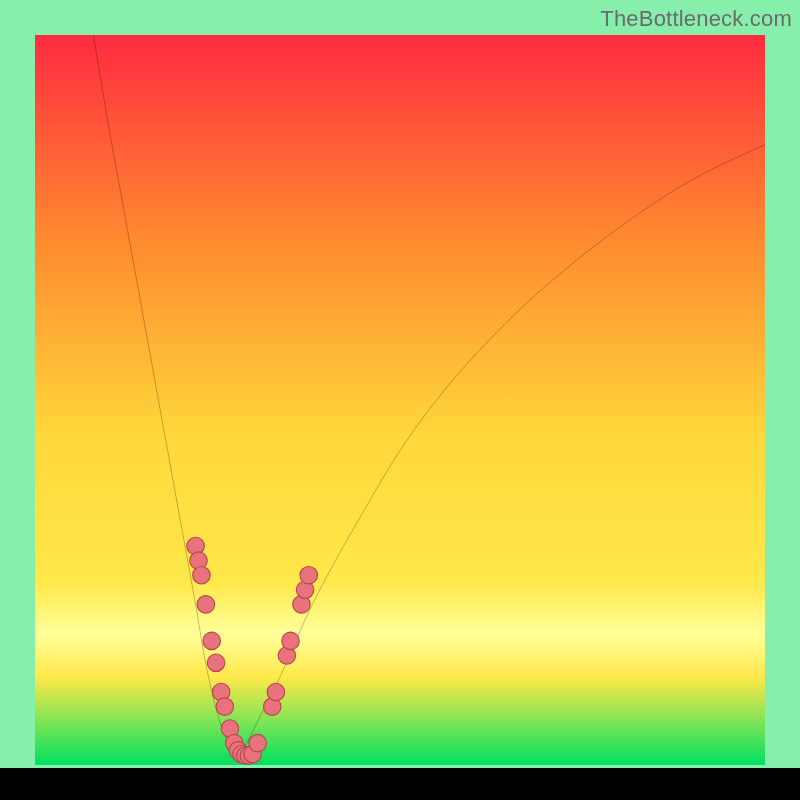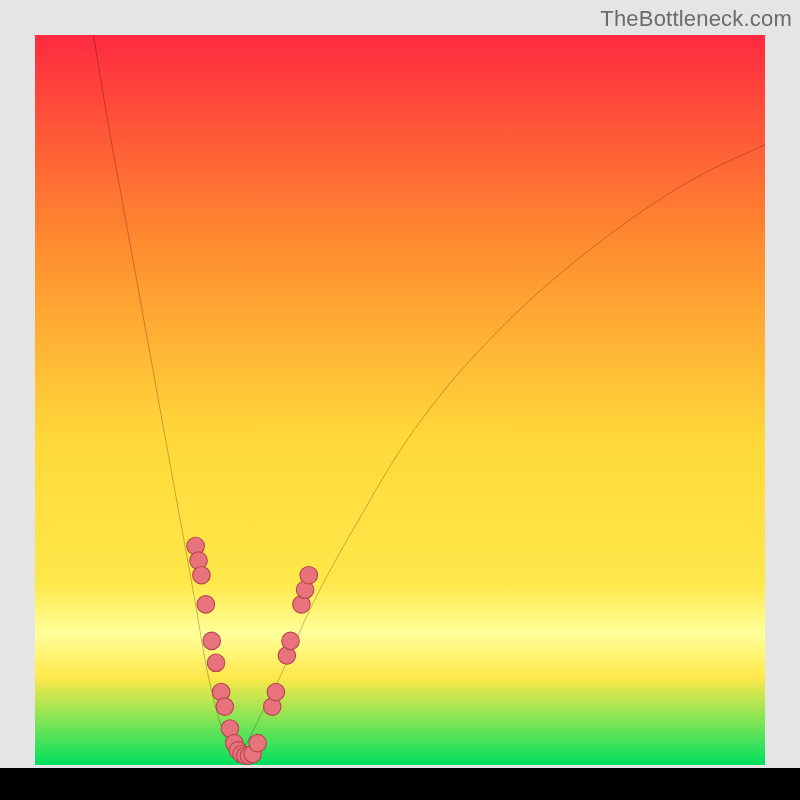--- a/index.html
+++ b/index.html
@@ -10,21 +10,21 @@
     background: #000000;
     overflow: hidden;
     font-family: Arial, Helvetica, sans-serif;
   }
   .frame {
     position: absolute;
     left: 0;
     top: 0;
     width: 800px;
     height: 768px;
-    background: #e5e5e5;
+    background: #86efac;
   }
   .plot {
     position: absolute;
     left: 35px;
     top: 35px;
     width: 730px;
     height: 730px;
     overflow: hidden;
   }
   .plot svg {

